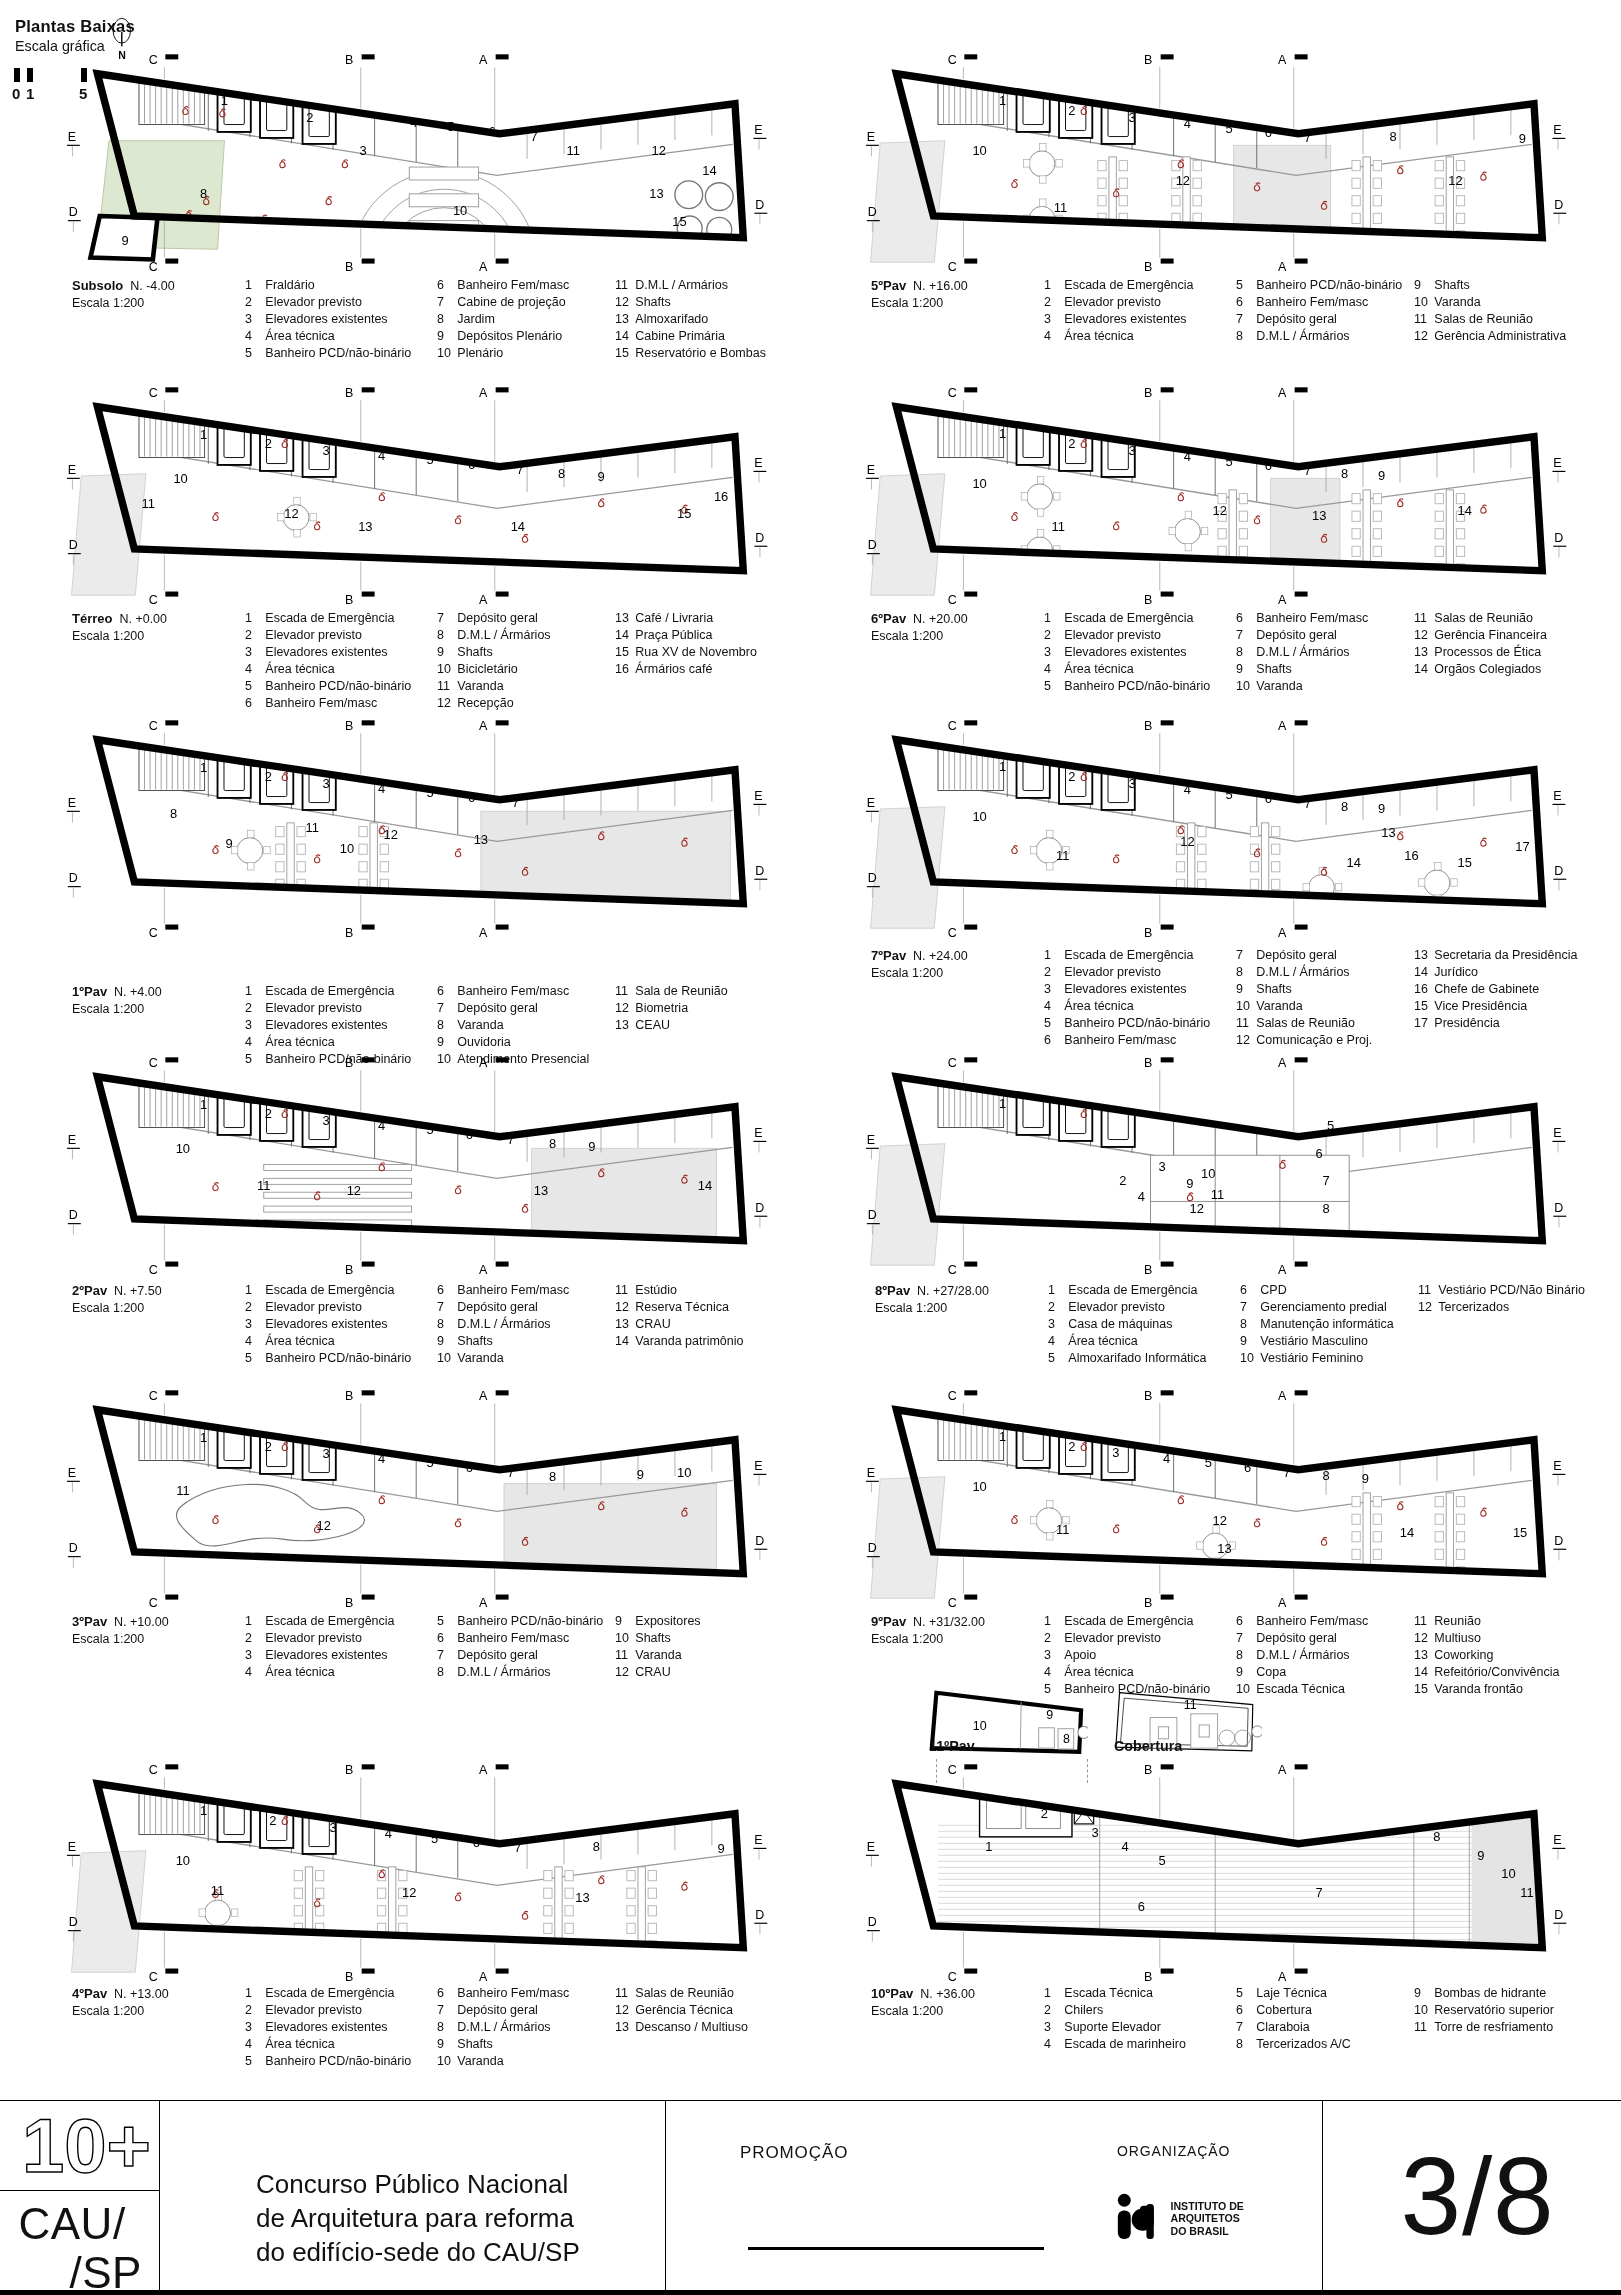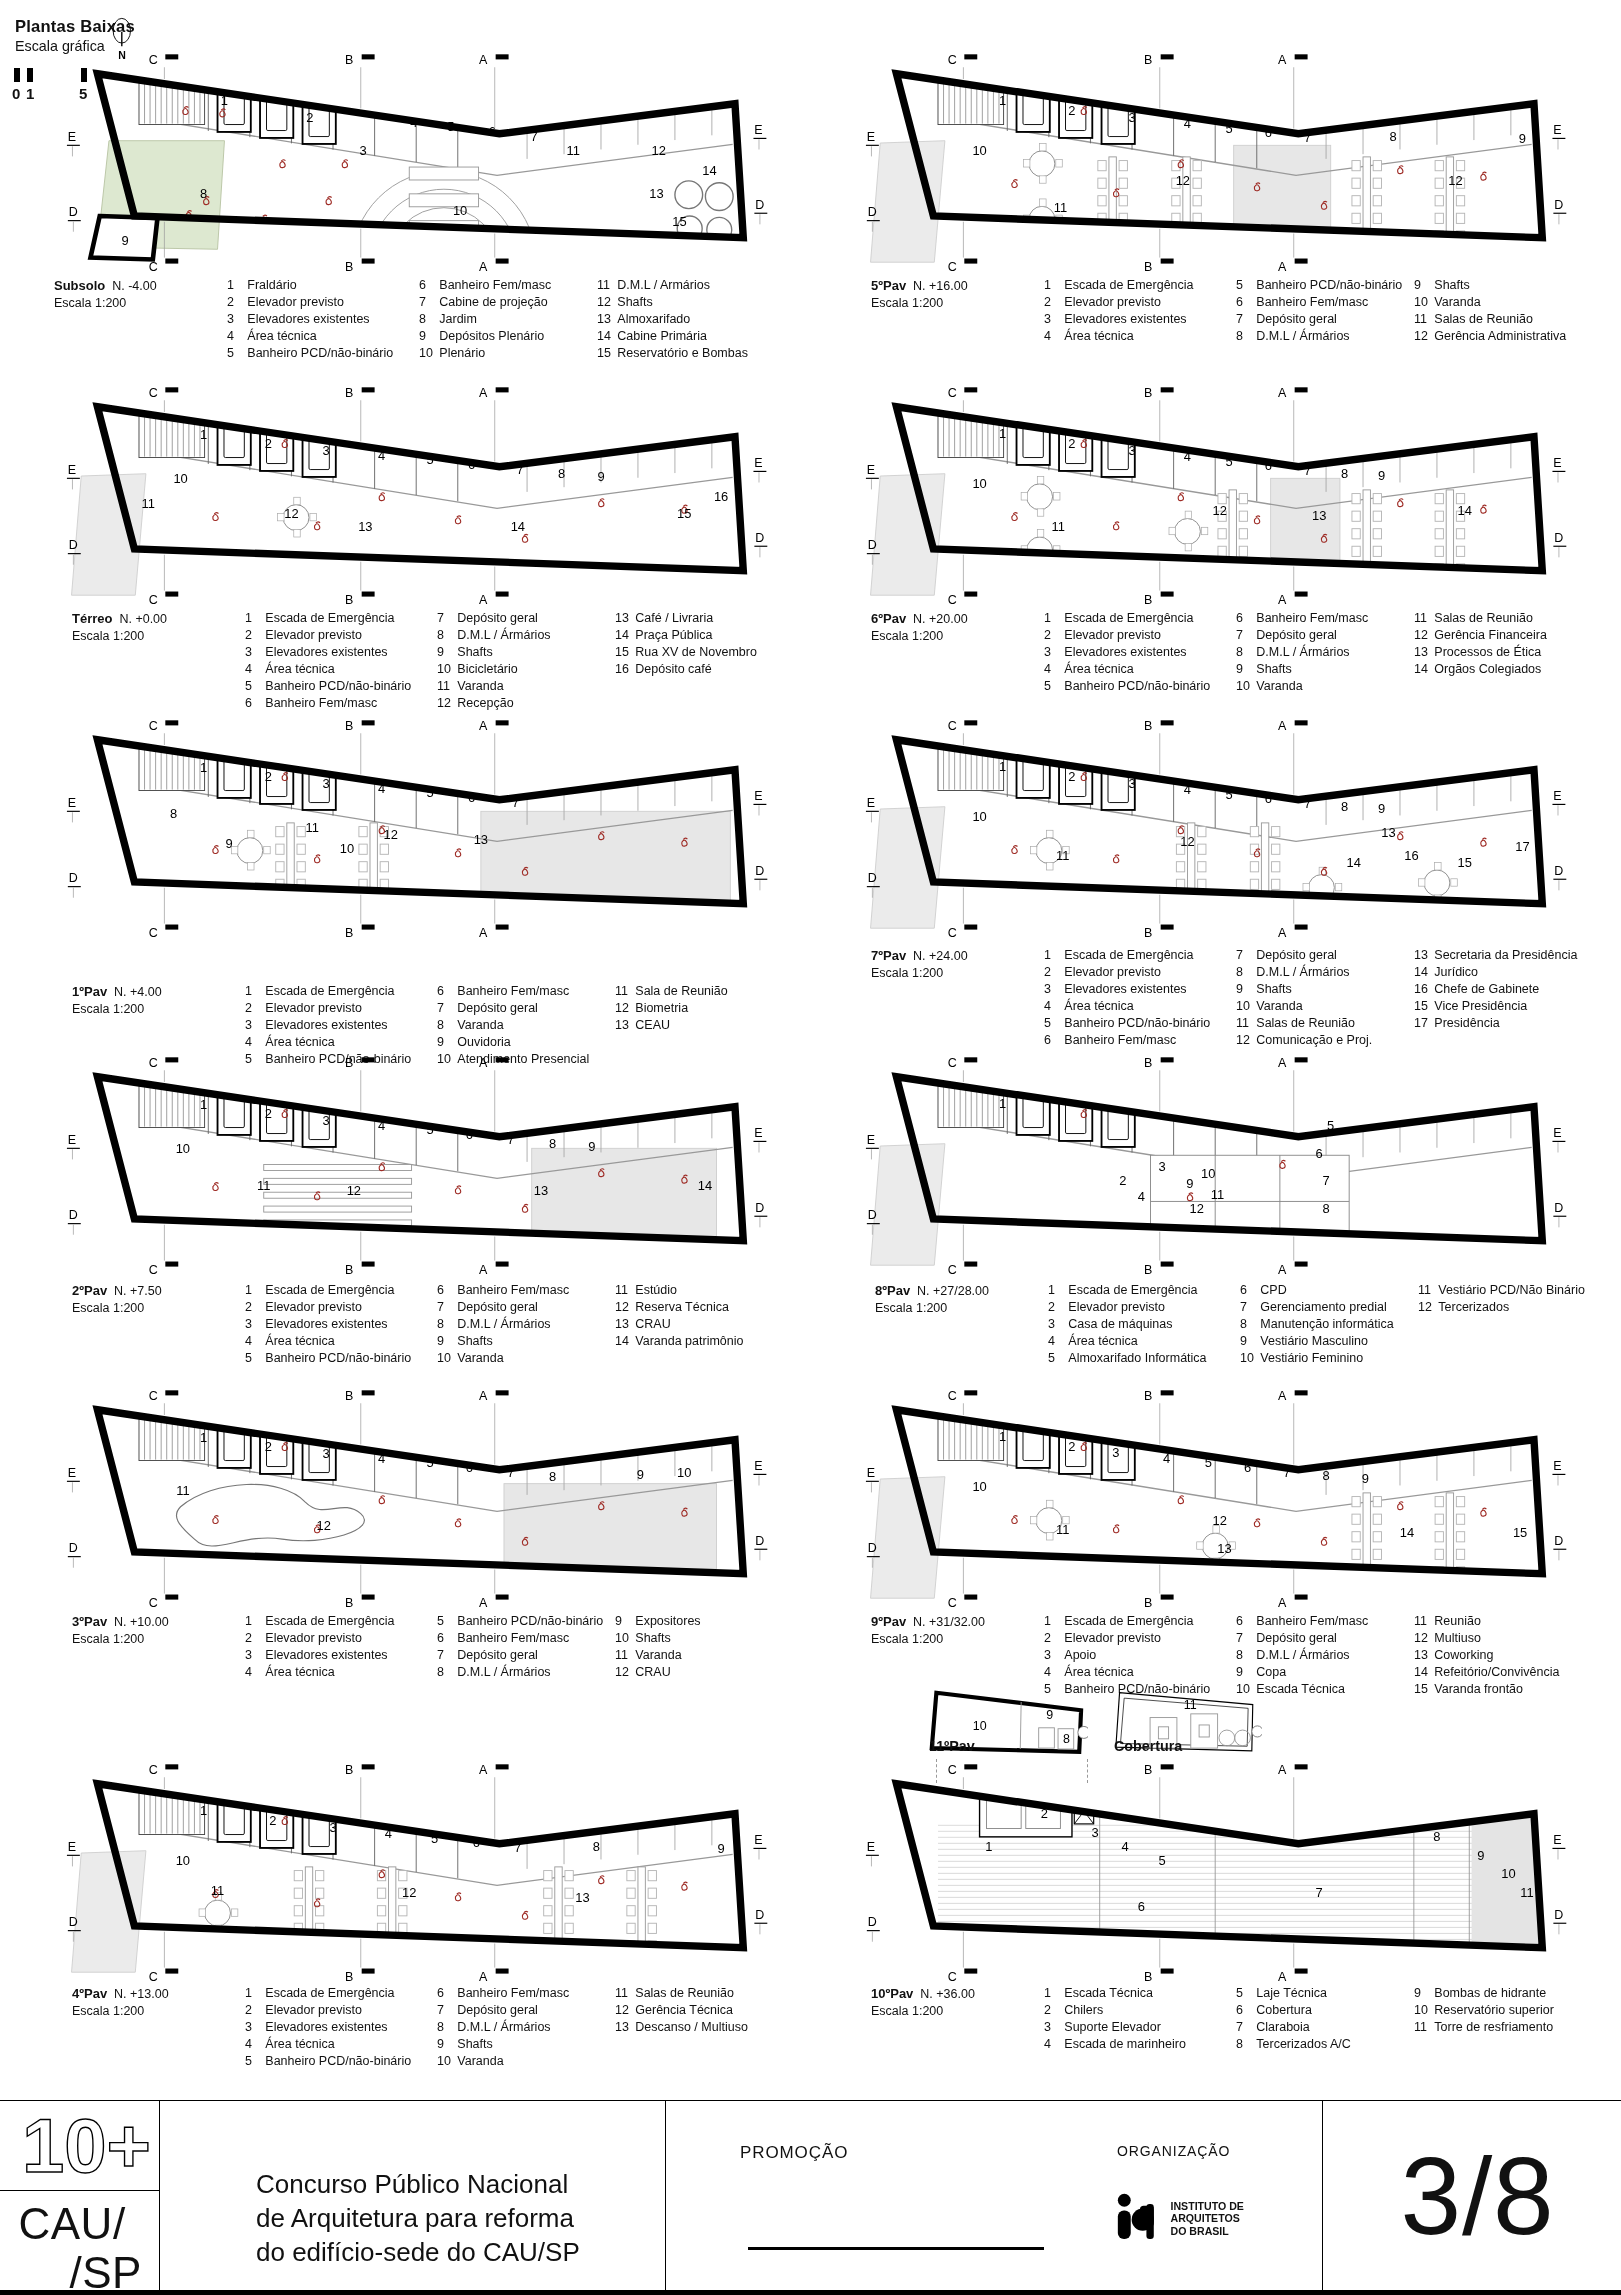--- a/index.html
+++ b/index.html
@@ -182,21 +182,21 @@
           <text x="1492" y="190" font-size="27">E</text>
           <line x1="1490" y1="200" x2="1518" y2="200" stroke="#000" stroke-width="2.5"></line>
           <line x1="1502" y1="202" x2="1502" y2="224" stroke="#999" stroke-width="1.5"></line>
           <text x="8" y="368" font-size="27">D</text>
           <line x1="6" y1="378" x2="34" y2="378" stroke="#000" stroke-width="2.5"></line>
           <line x1="18" y1="380" x2="18" y2="402" stroke="#999" stroke-width="1.5"></line>
           <text x="1494" y="352" font-size="27">D</text>
           <line x1="1492" y1="362" x2="1520" y2="362" stroke="#000" stroke-width="2.5"></line>
           <line x1="1504" y1="364" x2="1504" y2="386" stroke="#999" stroke-width="1.5"></line>
         </svg></div>
-      <div class="abs legend" style="left:47px;top:277px;width:707px;height:113px">
+      <div class="abs legend" style="left:65px;top:277px;width:707px;height:113px">
         <div class="leg-title">
           <div><b>Subsolo</b>&nbsp; N. -4.00</div>
           <div>Escala 1:200</div>
         </div>
         <div class="leg-col" style="left: 180px;">
           <div class="leg-row">
             <span class="n">1</span>
             <span>Fraldário</span>
           </div>
           <div class="leg-row">
@@ -453,21 +453,21 @@
           <div class="leg-row">
             <span class="n">14</span>
             <span>Praça Pública</span>
           </div>
           <div class="leg-row">
             <span class="n">15</span>
             <span>Rua XV de Novembro</span>
           </div>
           <div class="leg-row">
             <span class="n">16</span>
-            <span>Depósito café</span>
+            <span>Ármários café</span>
           </div>
         </div>
       </div>
       <div class="abs" style="left:65px;top:712px;width:707px;height:231px"><svg width="707" height="231" viewBox="0 0 1530 500">
           <defs>
             <clipPath id="cp-pav1">
               <polygon points="70,60 940,190 1450,125 1468,415 150,368"></polygon>
             </clipPath>
           </defs>
           <polygon points="70,60 940,190 1450,125 1468,415 150,368" fill="#fff"></polygon>

